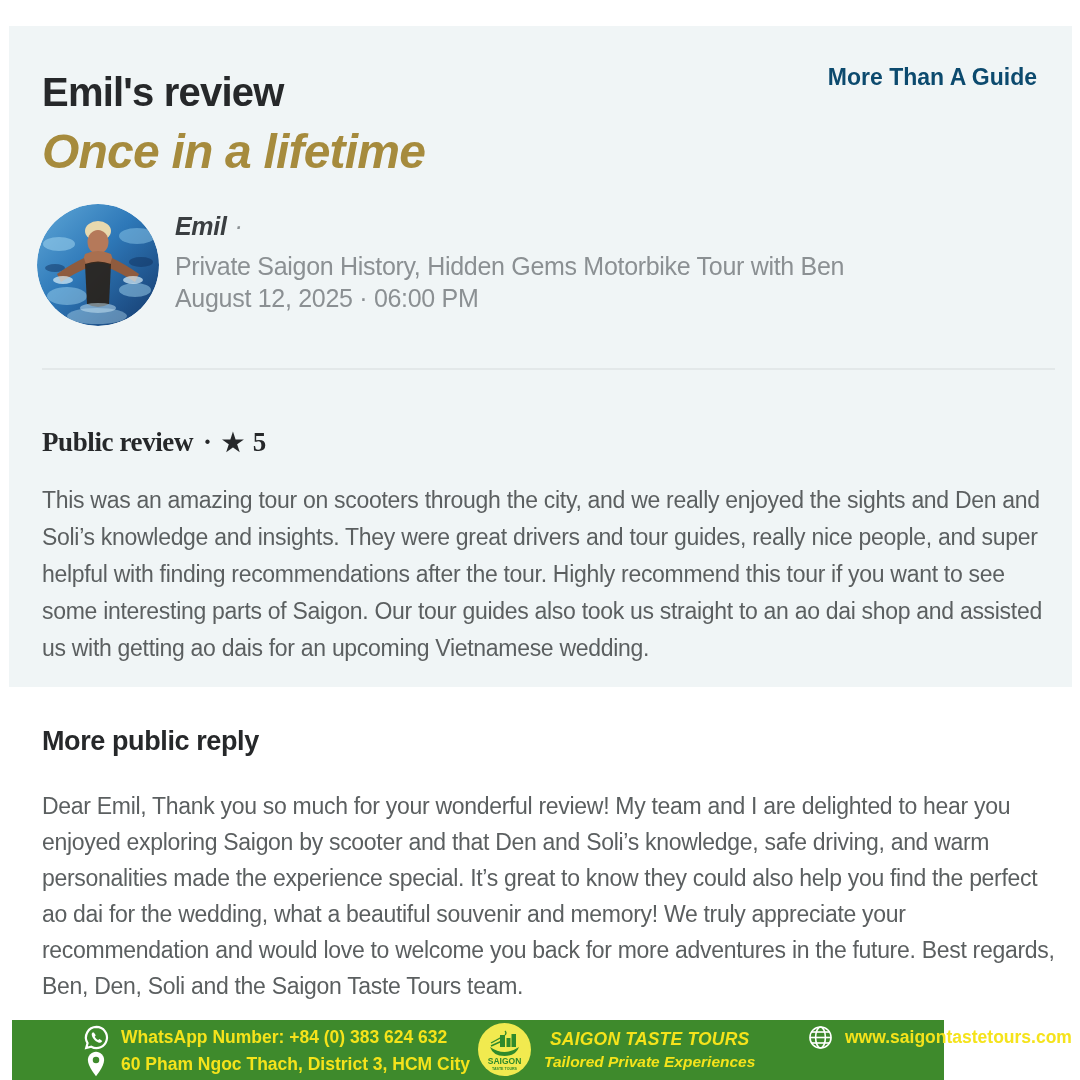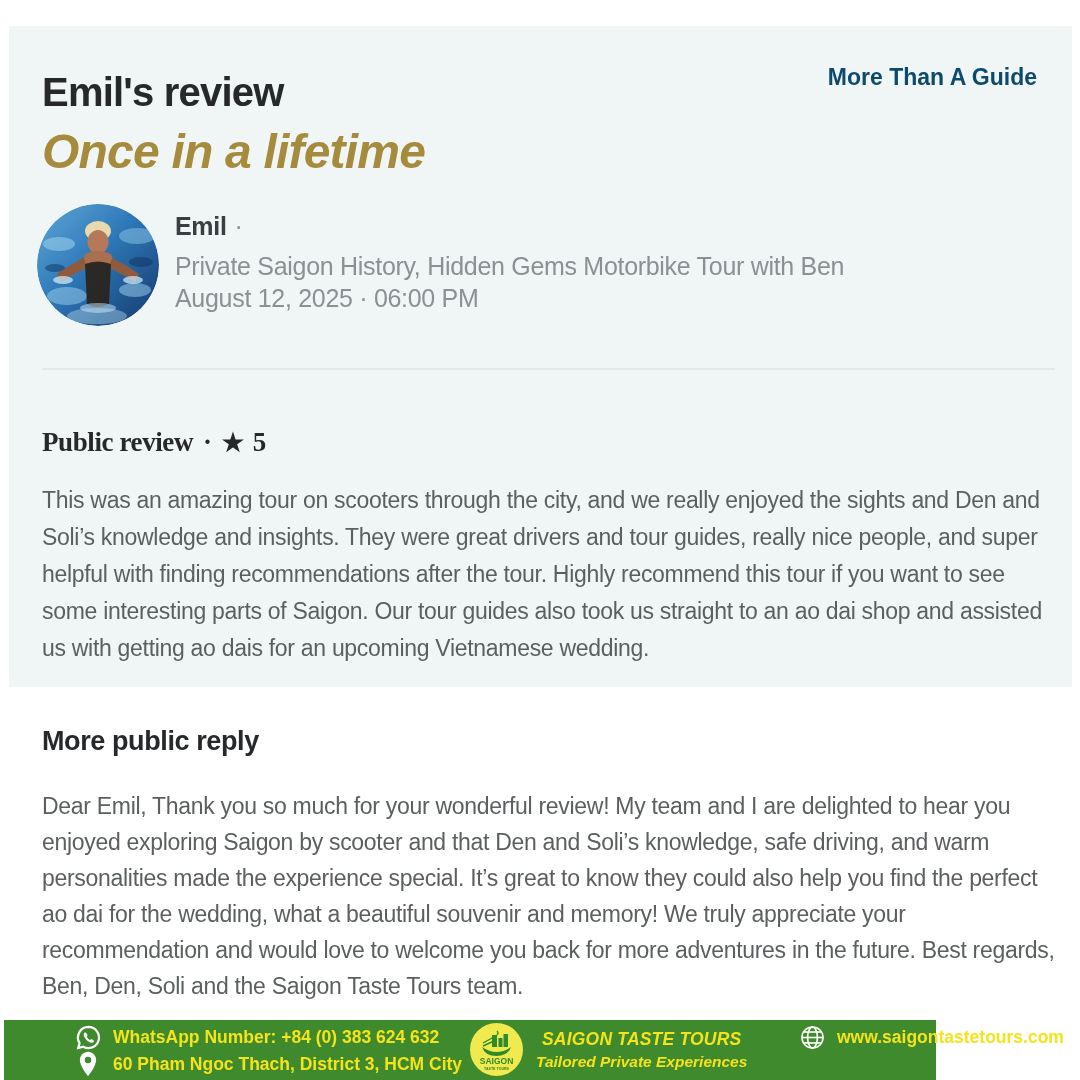--- a/index.html
+++ b/index.html
@@ -32,20 +32,21 @@
   }
   .avatar {
     position: absolute; left: 28px; top: 178px;
     width: 122px; height: 122px; border-radius: 50%;
     overflow: hidden; cursor: pointer;
   }
   .reviewer-name {
     position: absolute; left: 166px; top: 186px;
     font-size: 25px; font-weight: 700; color: #3A3E41;
     letter-spacing: -0.3px;
+    font-style: italic;
   }
   .name-sep { font-weight: 400; color: #8B9093; margin-left: 8px; }
   .tour-name {
     position: absolute; left: 166px; top: 226px;
     font-size: 25px; color: #8B9093; letter-spacing: -0.3px;
   }
   .review-datetime {
     position: absolute; left: 166px; top: 258px;
     font-size: 25px; color: #8B9093; letter-spacing: -0.3px;
   }
@@ -67,21 +68,21 @@
     position: absolute; left: 33px;
     width: 1016px;
     font-size: 23px; line-height: 37px; color: #5B5F60;
     letter-spacing: -0.3px; margin: 0;
   }
   .review-body { top: 456px; }
   .reply-body  { top: 762px; line-height: 36px; }
 
   
   .footer-bar {
-    position: absolute; left: 4px; bottom: 0;
+    position: absolute; left: 12px; bottom: 0;
     width: 932px; height: 60px;
     background: #3E8A2C;
   }
   .footer-row {
     position: absolute; display: flex; align-items: center;
     height: 26px; gap: 9px;
     color: #F5E31B; font-weight: 700; font-size: 17.5px;
     white-space: nowrap;
   }
   .row-whatsapp { left: 68px;  top: 4px;  }

